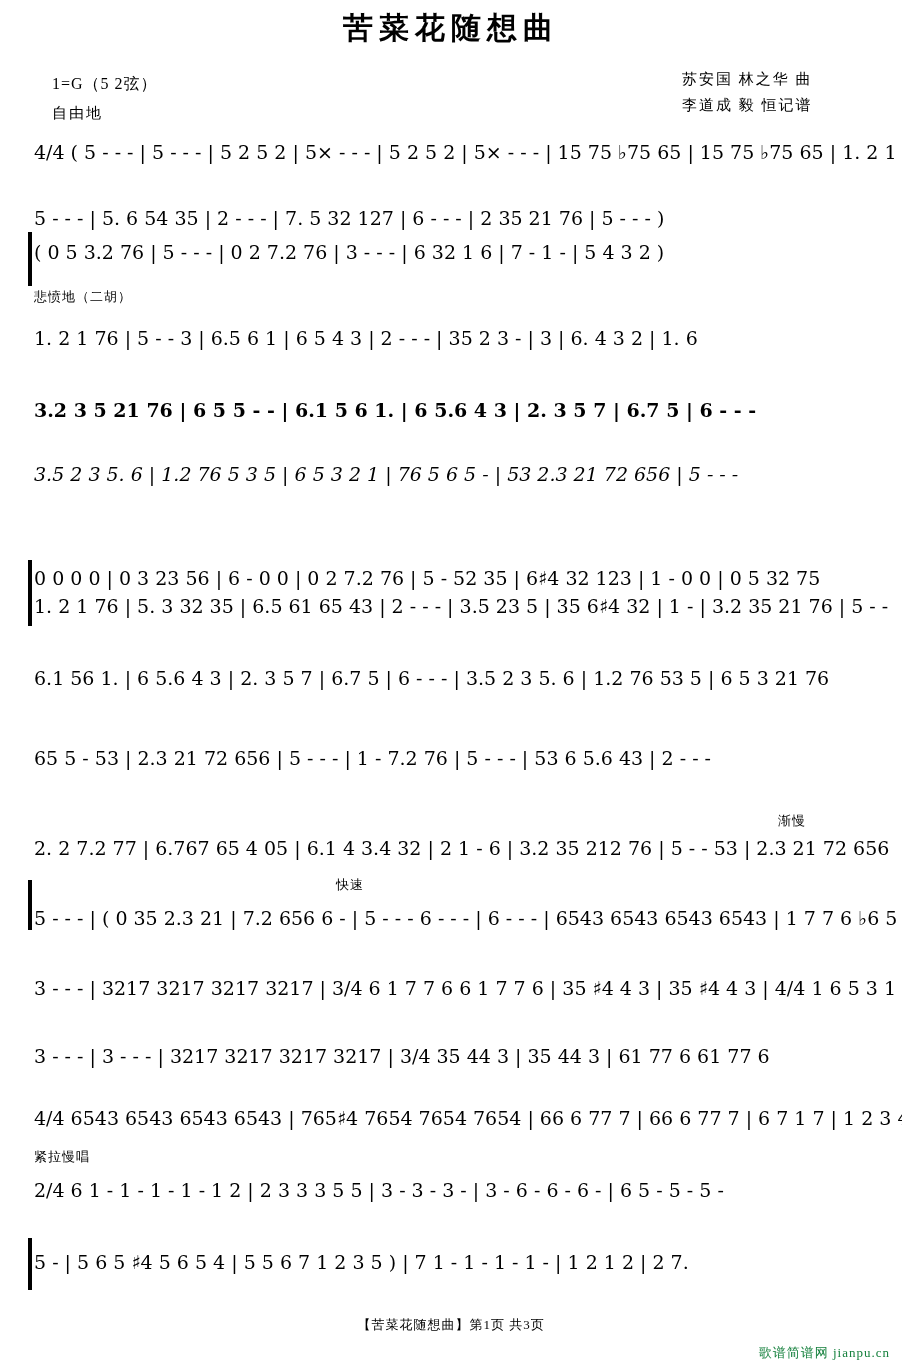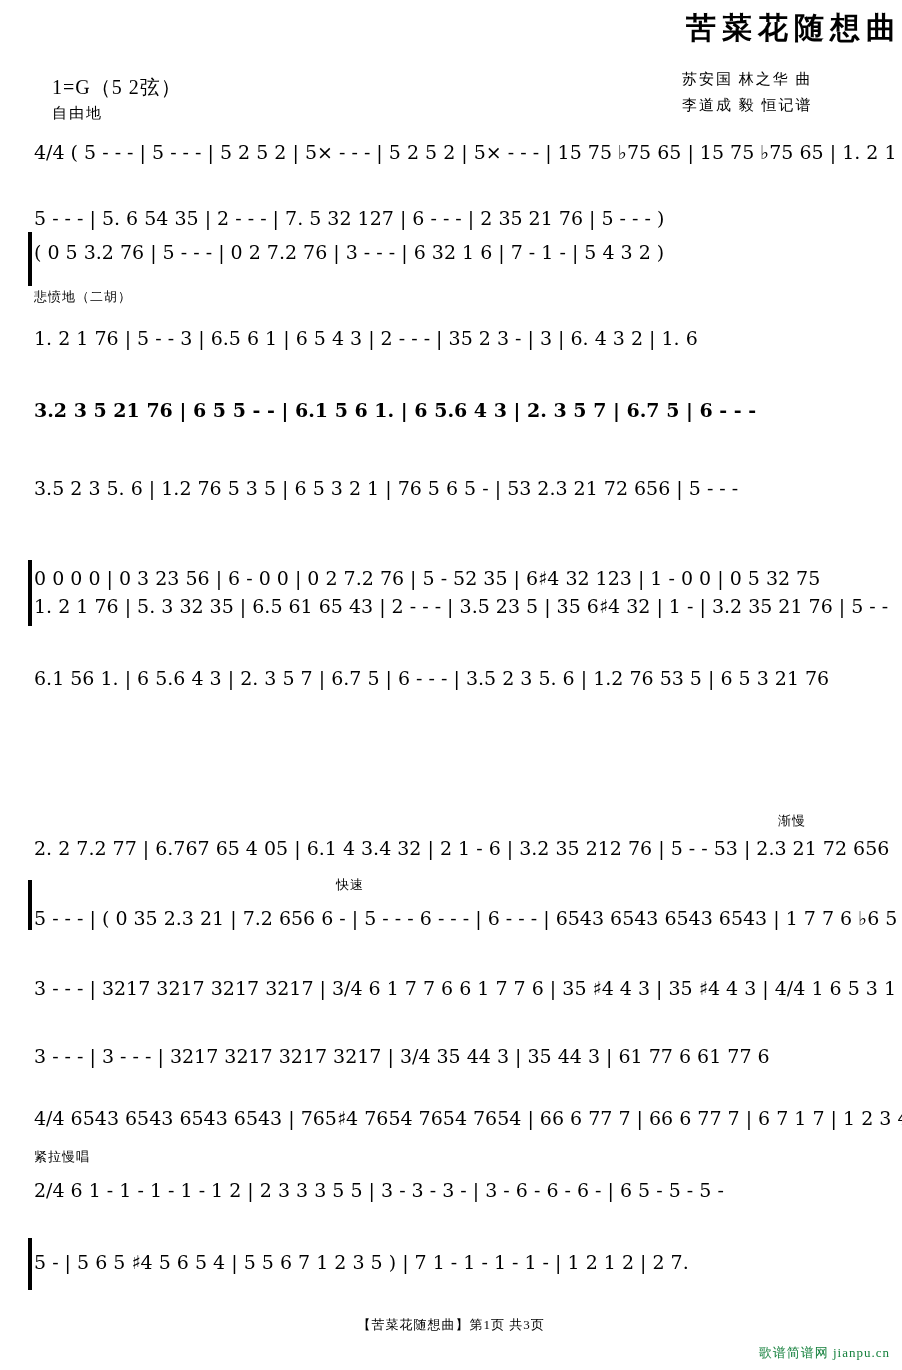--- a/index.html
+++ b/index.html
@@ -9,35 +9,35 @@
     font-family:"Liberation Serif", serif;
     color:#000;
     position:relative;
     overflow:hidden;
   }
   .page{position:relative;width:902px;height:1370px;}
 
   
   .title{
     position:absolute;top:8px;left:0;width:902px;
-    text-align:right;
+    text-align:center;
     font-family:"DejaVu Serif", serif;
     font-weight:bold;
     font-size:30px;
     letter-spacing:6px;
   }
   .subtitle{
     position:absolute;top:72px;left:0;width:902px;
     text-align:center;
     font-size:15px;
     letter-spacing:2px;
   }
   .key-sig{
     position:absolute;top:74px;left:52px;
-    font-size:20px;
+    font-size:16px;
     letter-spacing:1px;
   }
   .tempo-free{
     position:absolute;top:104px;left:52px;
     font-size:15px;letter-spacing:2px;
   }
   .composer-1{
     position:absolute;top:70px;left:682px;
     font-size:15px;letter-spacing:2px;
   }
@@ -93,24 +93,25 @@
   <div class="leftbracket" style="top:232px;height:54px;"></div>
   <div class="leftbracket" style="top:560px;height:66px;"></div>
   <div class="leftbracket" style="top:880px;height:50px;"></div>
   <div class="leftbracket" style="top:1238px;height:52px;"></div>
 
   <div class="sysline" style="top:142px;">4/4 ( 5 - - - | 5 - - - | 5 2 5 2 | 5× - - - | 5 2 5 2 | 5× - - - | 15 75 ♭75 65 | 15 75 ♭75 65 | 1. 2 1 76 |</div>
   <div class="sysline" style="top:208px;">5 - - - | 5. 6 54 35 | 2 - - - | 7. 5 32 127 | 6 - - - | 2 35 21 76 | 5 - - - )</div>
   <div class="sysline" style="top:242px;">( 0 5 3.2 76 | 5 - - - | 0 2 7.2 76 | 3 - - - | 6 32 1 6 | 7 - 1 - | 5 4 3 2 )</div>
   <div class="sysline" style="top:328px;">1. 2 1 76 | 5 - - 3 | 6.5 6 1 | 6 5 4 3 | 2 - - - | 35 2 3 - | 3 | 6. 4 3 2 | 1. 6</div>
   <div class="sysline" style="top:400px;font-weight:bold;">3.2 3 5 21 76 | 6 5 5 - - | 6.1 5 6 1. | 6 5.6 4 3 | 2. 3 5 7 | 6.7 5 | 6 - - -</div>
-  <div class="sysline" style="top:478px;">3.5 2 3 5. 6 | 1.2 76 5 3 5 | 6 5 3 2 1 | 76 5 6 5 - | 53 2.3 21 72 656 | 5 - - -</div>
+  <div class="sysline" style="top:464px;font-style:italic;">3.5 2 3 5. 6 | 1.2 76 5 3 5 | 6 5 3 2 1 | 76 5 6 5 - | 53 2.3 21 72 656 | 5 - - -</div>
   <div class="sysline" style="top:568px;">0 0 0 0 | 0 3 23 56 | 6 - 0 0 | 0 2 7.2 76 | 5 - 52 35 | 6♯4 32 123 | 1 - 0 0 | 0 5 32 75</div>
   <div class="sysline" style="top:596px;">1. 2 1 76 | 5. 3 32 35 | 6.5 61 65 43 | 2 - - - | 3.5 23 5 | 35 6♯4 32 | 1 - | 3.2 35 21 76 | 5 - -</div>
   <div class="sysline" style="top:668px;">6.1 56 1. | 6 5.6 4 3 | 2. 3 5 7 | 6.7 5 | 6 - - - | 3.5 2 3 5. 6 | 1.2 76 53 5 | 6 5 3 21 76</div>
+  <div class="sysline" style="top:748px;">65 5 - 53 | 2.3 21 72 656 | 5 - - - | 1 - 7.2 76 | 5 - - - | 53 6 5.6 43 | 2 - - -</div>
   <div class="sysline" style="top:838px;">2. 2 7.2 77 | 6.767 65 4 05 | 6.1 4 3.4 32 | 2 1 - 6 | 3.2 35 212 76 | 5 - - 53 | 2.3 21 72 656</div>
   <div class="sysline" style="top:908px;">5 - - - | ( 0 35 2.3 21 | 7.2 656 6 - | 5 - - - 6 - - - | 6 - - - | 6543 6543 6543 6543 | 1 7 7 6 ♭6 5 ♯4 4</div>
   <div class="sysline" style="top:978px;">3 - - - | 3217 3217 3217 3217 | 3/4 6 1 7 7 6 6 1 7 7 6 | 35 ♯4 4 3 | 35 ♯4 4 3 | 4/4 1 6 5 3 1 6 5 3</div>
   <div class="sysline" style="top:1046px;">3 - - - | 3 - - - | 3217 3217 3217 3217 | 3/4 35 44 3 | 35 44 3 | 61 77 6 61 77 6</div>
   <div class="sysline" style="top:1108px;">4/4 6543 6543 6543 6543 | 765♯4 7654 7654 7654 | 66 6 77 7 | 66 6 77 7 | 6 7 1 7 | 1 2 3 4 )</div>
   <div class="sysline" style="top:1180px;">2/4 6 1 - 1 - 1 - 1 - 1 2 | 2 3 3 3 5 5 | 3 - 3 - 3 - | 3 - 6 - 6 - 6 - | 6 5 - 5 - 5 -</div>
   <div class="sysline" style="top:1252px;">5 - | 5 6 5 ♯4 5 6 5 4 | 5 5 6 7 1 2 3 5 ) | 7 1 - 1 - 1 - 1 - | 1 2 1 2 | 2 7.</div>
 
   <div class="footer">【苦菜花随想曲】第1页 共3页</div>
   <div class="watermark">歌谱简谱网 jianpu.cn</div>

